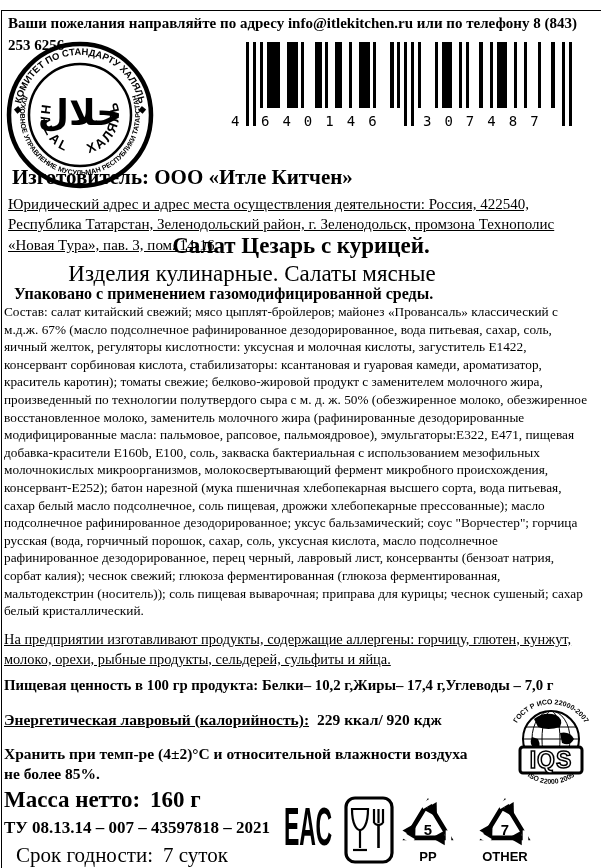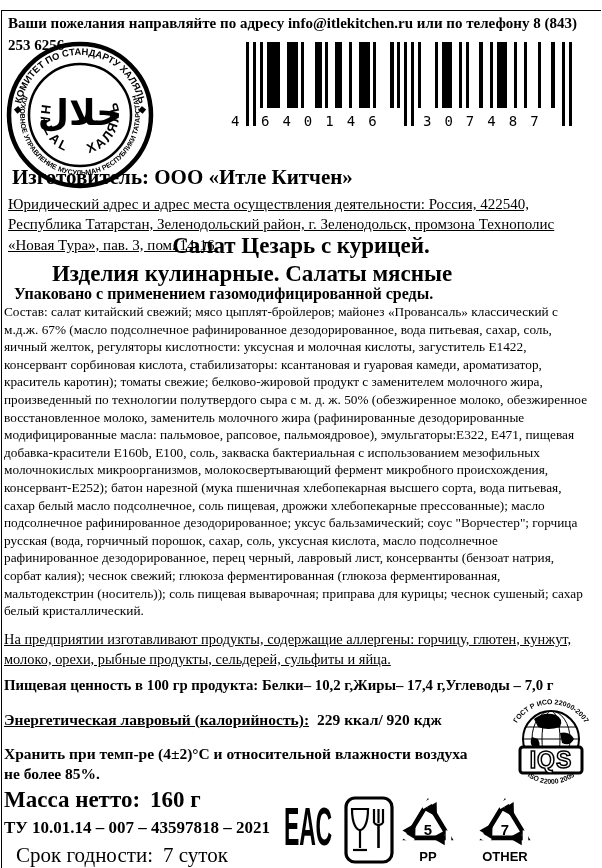--- a/index.html
+++ b/index.html
@@ -13,21 +13,21 @@
   .bc-digit{position:absolute;bottom:-3px;font-family:"DejaVu Sans Mono",monospace;font-size:14px;background:#fff;padding:0 1px;}
   .bc-first{left:-16px;}
   .bc-left{left:14px;letter-spacing:13px;}
   .bc-right{left:176px;letter-spacing:13px;}
   .date-row{position:absolute;left:150px;top:121px;width:426px;display:flex;justify-content:space-between;align-items:baseline;}
   .date-label{font-weight:bold;font-size:19.5px;}
   .date-value{font-weight:bold;font-size:26px;}
   .manu-title{position:absolute;left:12px;top:165px;font-size:21px;font-weight:bold;}
   .address{position:absolute;left:8px;top:194px;width:580px;font-size:15px;line-height:1.36;text-decoration:underline;}
   .ptitle{position:absolute;left:0;top:233px;width:602px;text-align:center;font-size:23px;font-weight:bold;}
-  .ptitle2{position:absolute;left:0;top:261px;width:504px;text-align:center;font-size:23px;font-weight:bold;}
+  .ptitle2{position:absolute;left:0;top:261px;width:504px;text-align:center;font-size:23px;font-weight:normal;}
   .packaging{position:absolute;left:14px;top:285px;font-size:16px;font-weight:bold;}
   .midcol{position:absolute;left:4px;top:303px;width:588px;}
   .ingredients{font-size:13.3px;line-height:17.6px;}
   .allergens{margin-top:9px;font-size:14.4px;line-height:20px;text-decoration:underline;}
   .nutrition{margin-top:8px;font-size:14.8px;font-weight:bold;white-space:nowrap;}
   .energy{margin-top:17px;font-size:15.5px;font-weight:bold;}
   .energy .u{text-decoration:underline;}
   .energy .val{margin-left:8px;}
   .storage{margin-top:15px;width:478px;font-size:15.5px;font-weight:bold;line-height:1.32;}
   .netweight{margin-top:2px;font-size:23px;font-weight:bold;}
@@ -142,21 +142,21 @@
     <div class="ingredients">Состав: салат китайский свежий; мясо цыплят-бройлеров; майонез «Провансаль» классический с м.д.ж. 67% (масло подсолнечное рафинированное дезодорированное, вода питьевая, сахар, соль, яичный желток, регуляторы кислотности: уксусная и молочная кислоты, загуститель Е1422, консервант сорбиновая кислота, стабилизаторы: ксантановая и гуаровая камеди, ароматизатор, краситель каротин); томаты свежие; белково-жировой продукт с заменителем молочного жира, произведенный по технологии полутвердого сыра с м. д. ж. 50% (обезжиренное молоко, обезжиренное восстановленное молоко, заменитель молочного жира (рафинированные дезодорированные модифицированные масла: пальмовое, рапсовое, пальмоядровое), эмульгаторы:Е322, Е471, пищевая добавка-красители Е160b, Е100, соль, закваска бактериальная с использованием мезофильных молочнокислых микроорганизмов, молокосвертывающий фермент микробного происхождения, консервант-Е252); батон нарезной (мука пшеничная хлебопекарная высшего сорта, вода питьевая, сахар белый масло подсолнечное, соль пищевая, дрожжи хлебопекарные прессованные); масло подсолнечное рафинированное дезодорированное; уксус бальзамический; соус "Ворчестер"; горчица русская (вода, горчичный порошок, сахар, соль, уксусная кислота, масло подсолнечное рафинированное дезодорированное, перец черный, лавровый лист, консерванты (бензоат натрия, сорбат калия); чеснок свежий; глюкоза ферментированная (глюкоза ферментированная, мальтодекстрин (носитель)); соль пищевая выварочная; приправа для курицы; чеснок сушеный; сахар белый кристаллический.</div>
     <div class="allergens">На предприятии изготавливают продукты, содержащие аллергены: горчицу, глютен, кунжут, молоко, орехи, рыбные продукты, сельдерей, сульфиты и яйца.</div>
     <div class="nutrition">Пищевая ценность в 100 гр продукта: Белки– 10,2 г,Жиры– 17,4 г,Углеводы – 7,0 г</div>
     <div class="energy">
       <span class="u">Энергетическая лавровый (калорийность):</span><span class="val">229 ккал/ 920 кдж</span>
     </div>
     <div class="storage">Хранить при темп-ре (4±2)°С и относительной влажности воздуха не более 85%.</div>
     <div class="netweight">
       <span>Масса нетто:</span><span class="val">160 г</span>
     </div>
-    <div class="tu">ТУ 10.01.14 – 007 – 43597818 – 2021</div>
+    <div class="tu">ТУ 08.13.14 – 007 – 43597818 – 2021</div>
     <div class="shelf">
       <span>Срок годности:</span><span class="val">7 суток</span>
     </div>
   </div>
 
   <div class="iqs">
     <svg width="94" height="100" viewBox="0 0 94 100">
       <defs>
         <path id="qTop" d="M 10.7,63.9 A 40,40 0 1 1 83.3,63.9"></path>
         <path id="qBot" d="M 10.7,30.1 A 40,40 0 1 0 83.3,30.1"></path>

